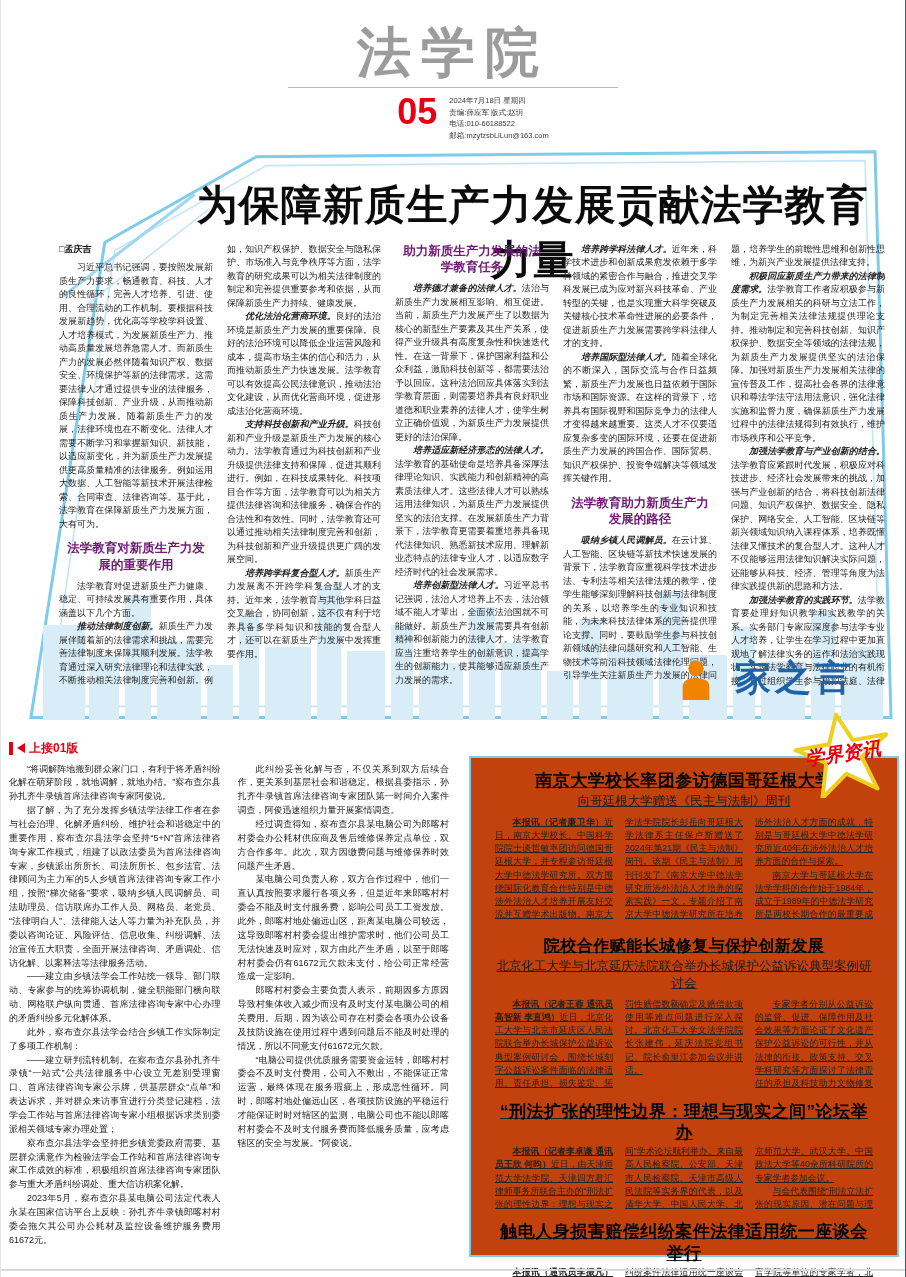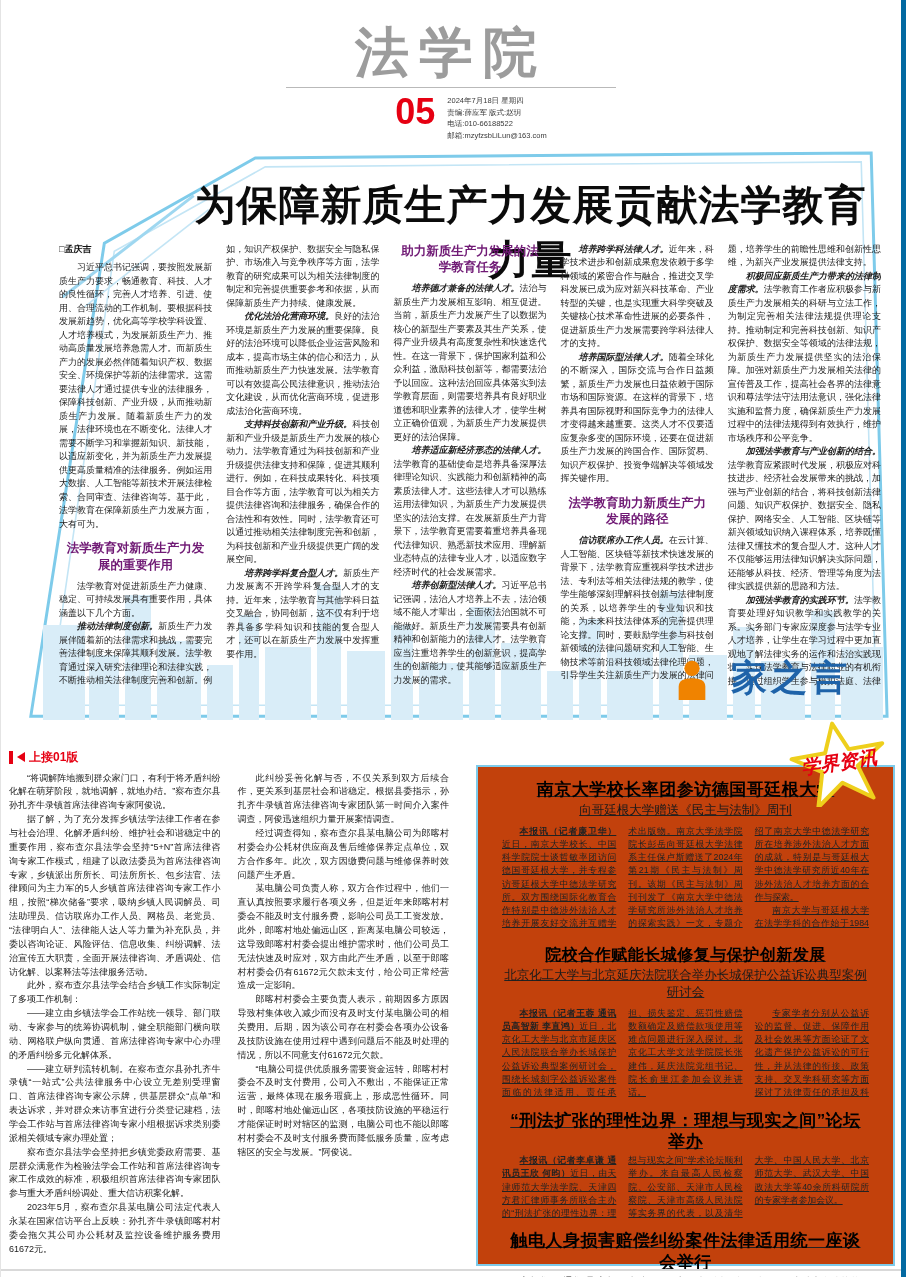--- a/index.html
+++ b/index.html
@@ -1,18 +1,18 @@
 <!DOCTYPE html>
 <html lang="zh"><head>
 <meta charset="utf-8">
 <style>
   html,body{margin:0;padding:0;background:#fff;}
   .page{position:relative;width:906px;height:1277px;margin:0 auto;background:#fff;
         font-family:"Liberation Sans","DejaVu Sans",sans-serif;color:#222;overflow:hidden;
-        border-left:1px solid #e4e4e4;border-right:5px solid #0369a1;box-sizing:border-box;}
+        border-left:1px solid #e4e4e4;border-right:1px solid #0369a1;box-sizing:border-box;}
   .page:after{content:"";position:absolute;left:0;right:0;bottom:6px;height:2px;background:#d9d9d9;}
 
   
   .masthead{padding-top:26px;text-align:center;}
   .mast-title{font-family:"Liberation Serif","DejaVu Serif",serif;font-size:54px;line-height:1;
               color:#9c9c9c;font-weight:700;letter-spacing:10px;margin:0;}
   .mast-line{width:330px;height:1px;background:#b9b9b9;margin:7px auto 7px;}
   .mast-info{display:flex;justify-content:center;align-items:flex-start;gap:12px;padding-left:40px;}
   .page-no{color:#e60012;font-size:36px;font-weight:700;line-height:.95;}
   .info-lines{text-align:left;font-size:7.5px;color:#3a3a3a;line-height:1.55;}
@@ -30,21 +30,21 @@
                 font-size:9px;line-height:1.5;text-align:justify;overflow:hidden;}
   .feature-body p,.left-body p,.news-body p{margin:0;text-indent:2em;}
   .author{text-indent:0 !important;font-weight:700;margin-bottom:5px !important;color:#111;}
   .section-head{font-size:12.5px;font-weight:800;text-align:center;color:#701a75;
                 margin:9px 6px 6px;line-height:1.35;break-after:avoid;}
   .lead{font-weight:700;font-style:italic;}
   .jzy{position:absolute;right:46px;bottom:32px;z-index:3;display:flex;align-items:flex-start;gap:22px;}
   .jzy-text{font-size:36px;font-weight:900;color:#1e63a9;letter-spacing:4px;line-height:1;}
 
   
-  .bottom{display:flex;gap:27px;margin:17px 6px 0 8px;}
+  .bottom{display:flex;gap:20px;margin:8px 6px 0 8px;}
   .left-part{width:440px;flex:none;}
   .jump-tag{display:flex;align-items:center;gap:4px;color:#e60012;font-weight:700;
             font-size:12px;margin:0 0 6px;}
   .jump-bar{width:4px;height:13px;background:#e60012;}
   .jump-tri{width:0;height:0;border-top:5px solid transparent;border-bottom:5px solid transparent;
             border-right:8px solid #e60012;}
   .left-body{height:506px;column-count:2;column-gap:17px;column-fill:auto;
              font-size:9px;line-height:1.54;text-align:justify;overflow:hidden;}
   .subhead{font-size:13.5px;font-weight:800;text-align:center;color:#000;
            margin:11px 0 8px;line-height:1.3;break-after:avoid;}
@@ -136,21 +136,21 @@
       <div>
           <p><span class="lead">培养德才兼备的法律人才。</span>法治与新质生产力发展相互影响、相互促进。当前，新质生产力发展产生了以数据为核心的新型生产要素及其生产关系，使得产业升级具有高度复杂性和快速迭代性。在这一背景下，保护国家利益和公众利益，激励科技创新等，都需要法治予以回应。这种法治回应具体落实到法学教育层面，则需要培养具有良好职业道德和职业素养的法律人才，使学生树立正确价值观，为新质生产力发展提供更好的法治保障。</p>
           <p><span class="lead">培养适应新经济形态的法律人才。</span>法学教育的基础使命是培养具备深厚法律理论知识、实践能力和创新精神的高素质法律人才。这些法律人才可以熟练运用法律知识，为新质生产力发展提供坚实的法治支撑。在发展新质生产力背景下，法学教育更需要着重培养具备现代法律知识、熟悉新技术应用、理解新业态特点的法律专业人才，以适应数字经济时代的社会发展需求。</p>
           <p><span class="lead">培养创新型法律人才。</span>习近平总书记强调，法治人才培养上不去，法治领域不能人才辈出，全面依法治国就不可能做好。新质生产力发展需要具有创新精神和创新能力的法律人才。法学教育应当注重培养学生的创新意识，提高学生的创新能力，使其能够适应新质生产力发展的需求。</p>
           <p><span class="lead">培养跨学科法律人才。</span>近年来，科学技术进步和创新成果愈发依赖于多学科领域的紧密合作与融合，推进交叉学科发展已成为应对新兴科技革命、产业转型的关键，也是实现重大科学突破及关键核心技术革命性进展的必要条件，促进新质生产力发展需要跨学科法律人才的支持。</p>
           <p><span class="lead">培养国际型法律人才。</span>随着全球化的不断深入，国际交流与合作日益频繁，新质生产力发展也日益依赖于国际市场和国际资源。在这样的背景下，培养具有国际视野和国际竞争力的法律人才变得越来越重要。这类人才不仅要适应复杂多变的国际环境，还要在促进新质生产力发展的跨国合作、国际贸易、知识产权保护、投资争端解决等领域发挥关键作用。</p>
         </div>
 
       <h3 class="section-head">法学教育助力新质生产力发展的路径</h3>
       <div>
-          <p><span class="lead">信访联席办工作人员。</span>在云计算、人工智能、区块链等新技术快速发展的背景下，法学教育应重视科学技术进步法、专利法等相关法律法规的教学，使学生能够深刻理解科技创新与法律制度的关系，以培养学生的专业知识和技能，为未来科技法律体系的完善提供理论支撑。同时，要鼓励学生参与科技创新领域的法律问题研究和人工智能、生物技术等前沿科技领域法律伦理问题，引导学生关注新质生产力发展的法律问题，培养学生的前瞻性思维和创新性思维，为新兴产业发展提供法律支持。</p>
+          <p><span class="lead">吸纳乡镇人民调解员。</span>在云计算、人工智能、区块链等新技术快速发展的背景下，法学教育应重视科学技术进步法、专利法等相关法律法规的教学，使学生能够深刻理解科技创新与法律制度的关系，以培养学生的专业知识和技能，为未来科技法律体系的完善提供理论支撑。同时，要鼓励学生参与科技创新领域的法律问题研究和人工智能、生物技术等前沿科技领域法律伦理问题，引导学生关注新质生产力发展的法律问题，培养学生的前瞻性思维和创新性思维，为新兴产业发展提供法律支持。</p>
           <p><span class="lead">积极回应新质生产力带来的法律制度需求。</span>法学教育工作者应积极参与新质生产力发展相关的科研与立法工作，为制定完善相关法律法规提供理论支持。推动制定和完善科技创新、知识产权保护、数据安全等领域的法律法规，为新质生产力发展提供坚实的法治保障。加强对新质生产力发展相关法律的宣传普及工作，提高社会各界的法律意识和尊法学法守法用法意识，强化法律实施和监督力度，确保新质生产力发展过程中的法律法规得到有效执行，维护市场秩序和公平竞争。</p>
           <p><span class="lead">加强法学教育与产业创新的结合。</span>法学教育应紧跟时代发展，积极应对科技进步、经济社会发展带来的挑战，加强与产业创新的结合，将科技创新法律问题、知识产权保护、数据安全、隐私保护、网络安全、人工智能、区块链等新兴领域知识纳入课程体系，培养既懂法律又懂技术的复合型人才。这种人才不仅能够运用法律知识解决实际问题，还能够从科技、经济、管理等角度为法律实践提供新的思路和方法。</p>
           <p><span class="lead">加强法学教育的实践环节。</span>法学教育要处理好知识教学和实践教学的关系。实务部门专家应深度参与法学专业人才培养，让学生在学习过程中更加直观地了解法律实务的运作和法治实践现状，实现法学教育与法律职业的有机衔接。通过组织学生参与模拟法庭、法律诊所、法律援助、实习实训、案例分析等实践活动，提高学生的法律实操能力，使学生能够适应新技术带来的法律适用环境变化，可以解决新质生产力发展带来的复杂法律问题。</p>
         </div>
 
     </div>
 
     <div class="jzy">
       <svg width="34" height="40" viewBox="0 0 20 24">
         <circle cx="10" cy="5" r="4.6" fill="#f08300"></circle>
@@ -165,22 +165,22 @@
     <div class="left-part">
       <div class="jump-tag">
         <span class="jump-bar"></span>
         <span class="jump-tri"></span>
         <span>上接01版</span>
       </div>
       <div class="left-body">
         <div>
             <p>“将调解阵地搬到群众家门口，有利于将矛盾纠纷化解在萌芽阶段，就地调解，就地办结。”察布查尔县孙扎齐牛录镇首席法律咨询专家阿俊说。</p>
             <p>据了解，为了充分发挥乡镇法学法律工作者在参与社会治理、化解矛盾纠纷、维护社会和谐稳定中的重要作用，察布查尔县法学会坚持“5+N”首席法律咨询专家工作模式，组建了以政法委员为首席法律咨询专家，乡镇派出所所长、司法所所长、包乡法官、法律顾问为主力军的5人乡镇首席法律咨询专家工作小组，按照“梯次储备”要求，吸纳乡镇人民调解员、司法助理员、信访联席办工作人员、网格员、老党员、“法律明白人”、法律能人达人等力量为补充队员，并委以咨询论证、风险评估、信息收集、纠纷调解、法治宣传五大职责，全面开展法律咨询、矛盾调处、信访化解、以案释法等法律服务活动。</p>
+            <p>——建立由乡镇法学会工作站统一领导、部门联动、专家参与的统筹协调机制，健全职能部门横向联动、网格联户纵向贯通、首席法律咨询专家中心办理的矛盾纠纷多元化解体系。</p>
             <p>此外，察布查尔县法学会结合乡镇工作实际制定了多项工作机制：</p>
-            <p>——建立由乡镇法学会工作站统一领导、部门联动、专家参与的统筹协调机制，健全职能部门横向联动、网格联户纵向贯通、首席法律咨询专家中心办理的矛盾纠纷多元化解体系。</p>
             <p>——建立研判流转机制。在察布查尔县孙扎齐牛录镇“一站式”公共法律服务中心设立无差别受理窗口、首席法律咨询专家公示牌，供基层群众“点单”和表达诉求，并对群众来访事宜进行分类登记建档，法学会工作站与首席法律咨询专家小组根据诉求类别委派相关领域专家办理处置；</p>
           </div>
         <div>
             <p>察布查尔县法学会坚持把乡镇党委政府需要、基层群众满意作为检验法学会工作站和首席法律咨询专家工作成效的标准，积极组织首席法律咨询专家团队参与重大矛盾纠纷调处、重大信访积案化解。</p>
             <p>2023年5月，察布查尔县某电脑公司法定代表人永某在国家信访平台上反映：孙扎齐牛录镇郎喀村村委会拖欠其公司办公耗材及监控设备维护服务费用61672元。</p>
             <p>此纠纷妥善化解与否，不仅关系到双方后续合作，更关系到基层社会和谐稳定。根据县委指示，孙扎齐牛录镇首席法律咨询专家团队第一时间介入案件调查，阿俊迅速组织力量开展案情调查。</p>
             <p>经过调查得知，察布查尔县某电脑公司为郎喀村村委会办公耗材供应商及售后维修保养定点单位，双方合作多年。此次，双方因缴费问题与维修保养时效问题产生矛盾。</p>
             <p>某电脑公司负责人称，双方合作过程中，他们一直认真按照要求履行各项义务，但是近年来郎喀村村委会不能及时支付服务费，影响公司员工工资发放。此外，郎喀村地处偏远山区，距离某电脑公司较远，这导致郎喀村村委会提出维护需求时，他们公司员工无法快速及时应对，双方由此产生矛盾，以至于郎喀村村委会仍有61672元欠款未支付，给公司正常经营造成一定影响。</p>
             <p>郎喀村村委会主要负责人表示，前期因多方原因导致村集体收入减少而没有及时支付某电脑公司的相关费用。后期，因为该公司存在村委会各项办公设备及技防设施在使用过程中遇到问题后不能及时处理的情况，所以不同意支付61672元欠款。</p>
             <p>“电脑公司提供优质服务需要资金运转，郎喀村村委会不及时支付费用，公司入不敷出，不能保证正常运营，最终体现在服务瑕疵上，形成恶性循环。同时，郎喀村地处偏远山区，各项技防设施的平稳运行才能保证时时对辖区的监测，电脑公司也不能以郎喀村村委会不及时支付服务费而降低服务质量，应考虑辖区的安全与发展。”阿俊说。</p>

